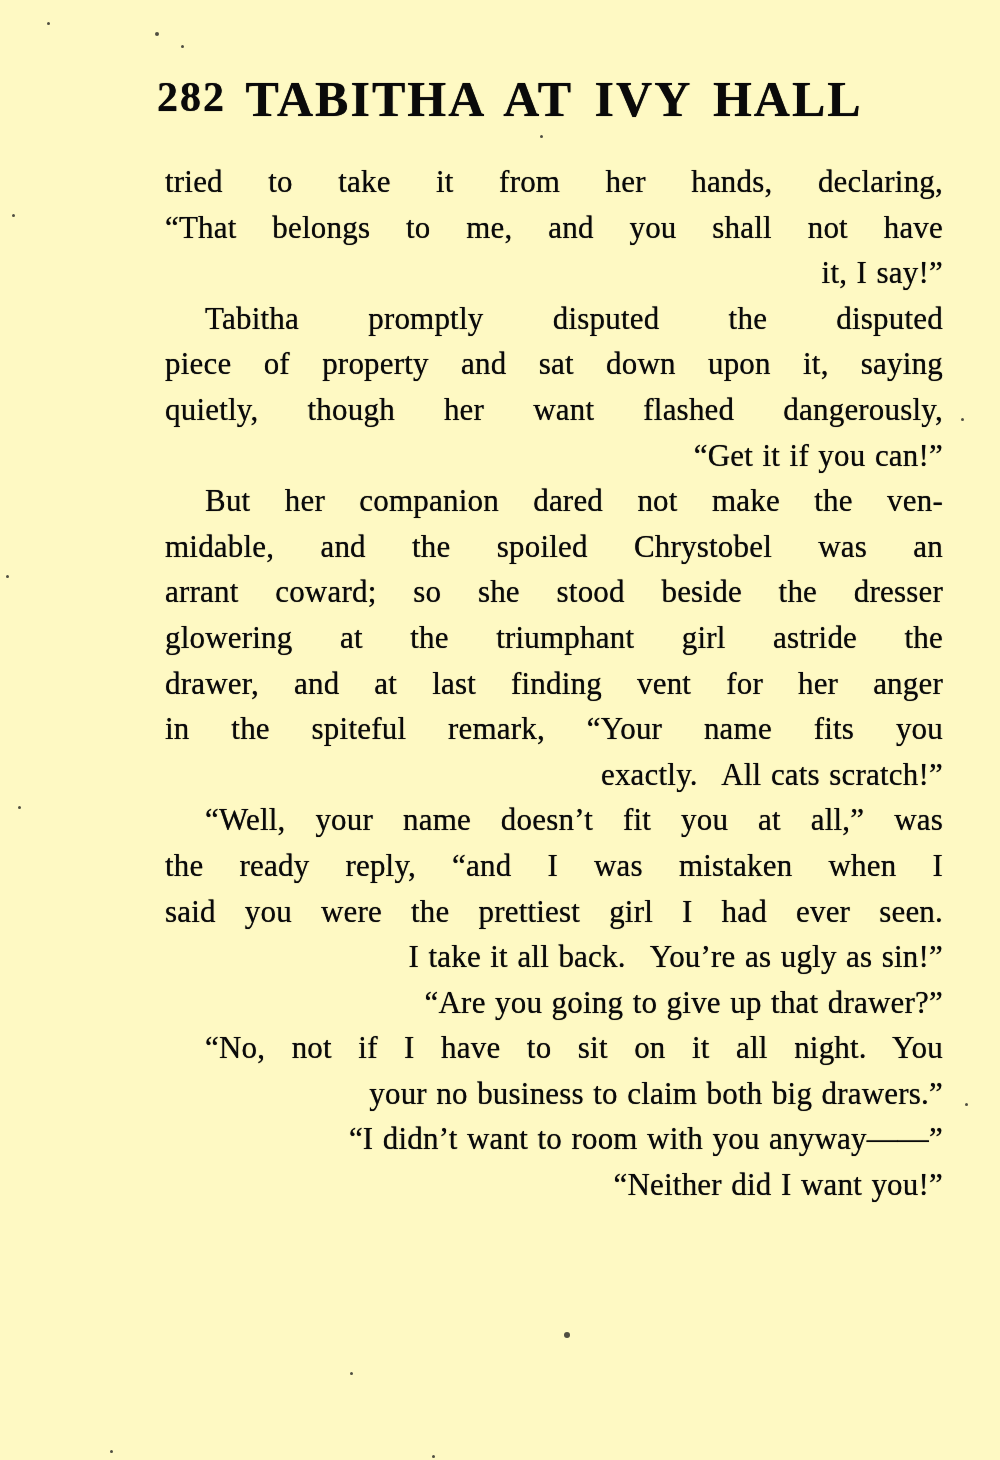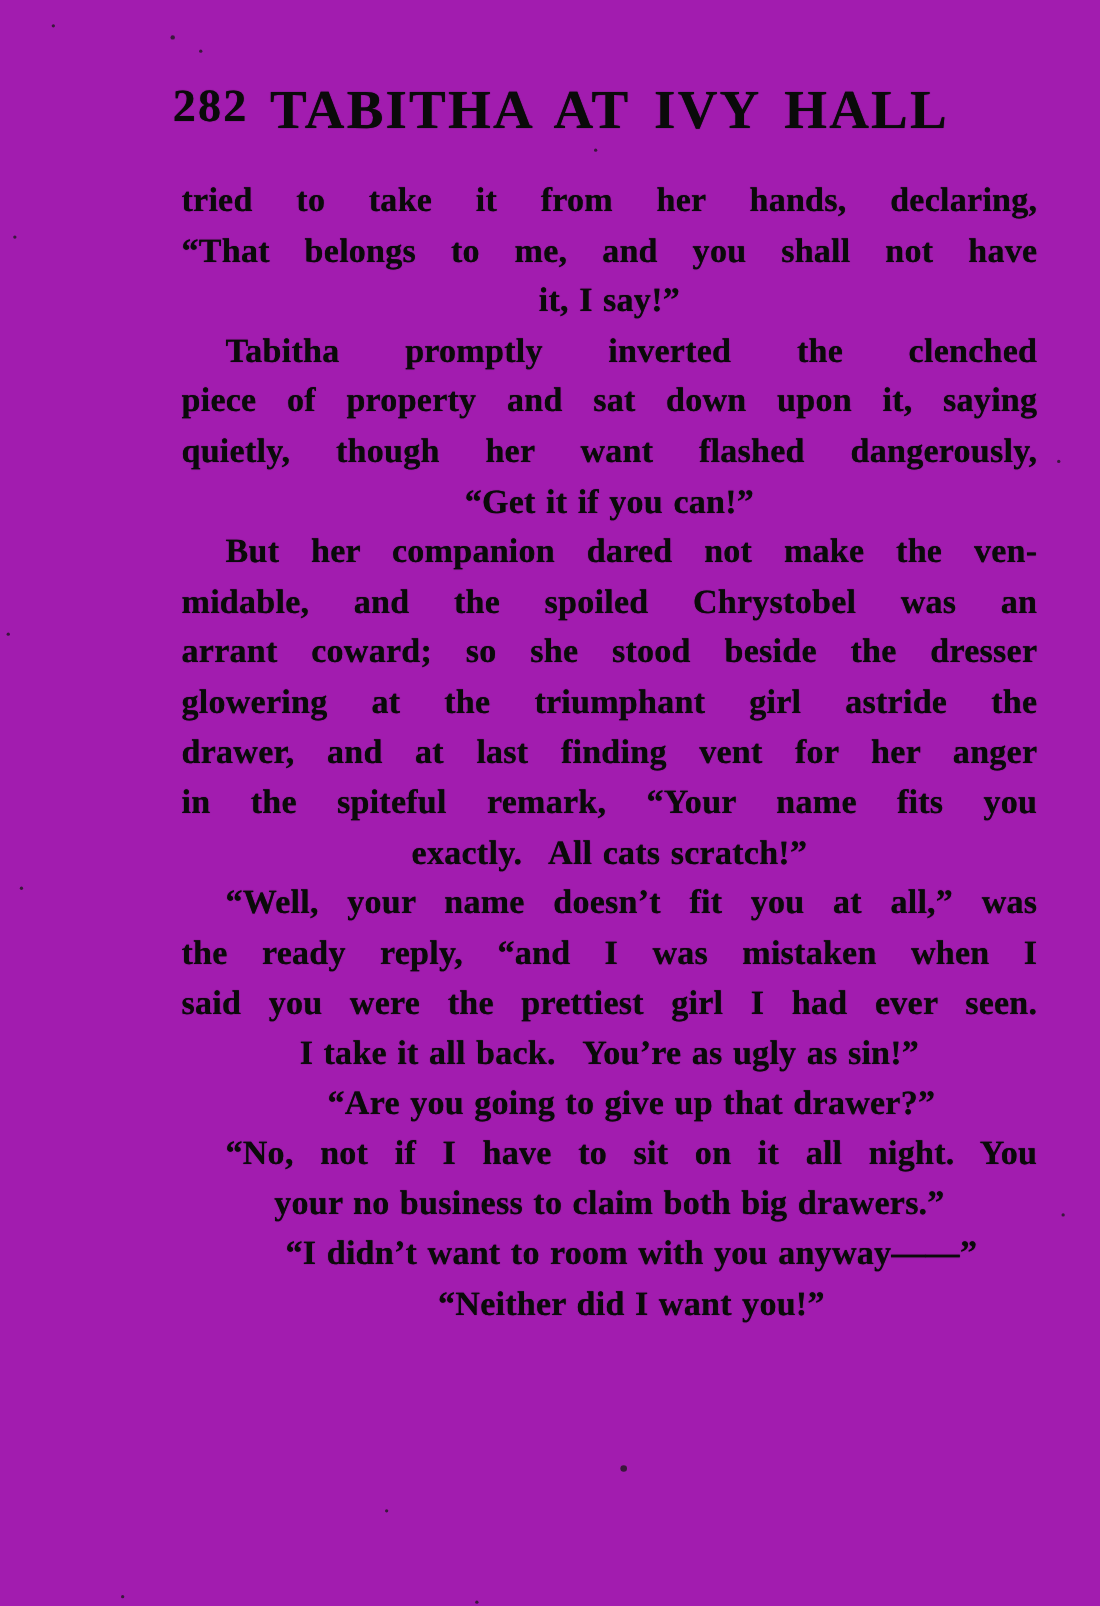--- a/index.html
+++ b/index.html
@@ -11,21 +11,21 @@
     height: 1460px;
     background: #fdfdfc;
     overflow: hidden;
     position: relative;
     font-family: "Liberation Serif", "DejaVu Serif", serif;
     color: #0a0a0a;
   }
   .page {
     position: absolute;
     inset: 0;
-    background: #a21caf;
+    background: #fef9c3;
   }
   .header {
     position: absolute;
     left: 165px;
     top: 70px;
     width: 778px;
     height: 52px;
   }
   .page-number {
     position: absolute;
@@ -46,41 +46,41 @@
     white-space: nowrap;
   }
   .text-block {
     position: absolute;
     left: 165px;
     top: 159px;
     width: 778px;
   }
   .line {
     font-size: 31px;
-    font-weight: 700;
+    font-weight: 400;
     line-height: 45.6px;
     height: 45.6px;
     overflow: hidden;
     letter-spacing: 0.2px;
     word-spacing: 1.5px;
     text-shadow: 0 0 0.8px rgba(10,10,10,0.85);
   }
   
   .line.justify {
     text-align: justify;
     text-align-last: justify;
   }
   .line.justify::after {
     content: "";
     display: inline-block;
     width: 100%;
     height: 0;
   }
   .line.last {
-    text-align: center;
+    text-align: right;
   }
   .line.indent {
     text-indent: 40px;
   }
   .speck {
     position: absolute;
     background: #151515;
     border-radius: 50%;
     opacity: 0.75;
   }
@@ -93,21 +93,21 @@
   <div class="header">
     <div class="page-number">282</div>
     <div class="running-title">TABITHA AT IVY HALL</div>
   </div>
 
   <div class="text-block">
 
   <div class="line justify">tried to take it from her hands, declaring,</div>
       <div class="line justify">“That belongs to me, and you shall not have</div>
       <div class="line last">it, I say!”</div>
-      <div class="line justify indent">Tabitha promptly inverted the clenched</div>
+      <div class="line justify indent">Tabitha promptly disputed the disputed</div>
       <div class="line justify">piece of property and sat down upon it, saying</div>
       <div class="line justify">quietly, though her want flashed dangerously,</div>
       <div class="line last">“Get it if you can!”</div>
       <div class="line justify indent">But her companion dared not make the ven-</div>
       <div class="line justify">midable, and the spoiled Chrystobel was an</div>
       <div class="line justify">arrant coward; so she stood beside the dresser</div>
       <div class="line justify">glowering at the triumphant girl astride the</div>
       <div class="line justify">drawer, and at last finding vent for her anger</div>
       <div class="line justify">in the spiteful remark, “Your name fits you</div>
       <div class="line last">exactly.  All cats scratch!”</div>

